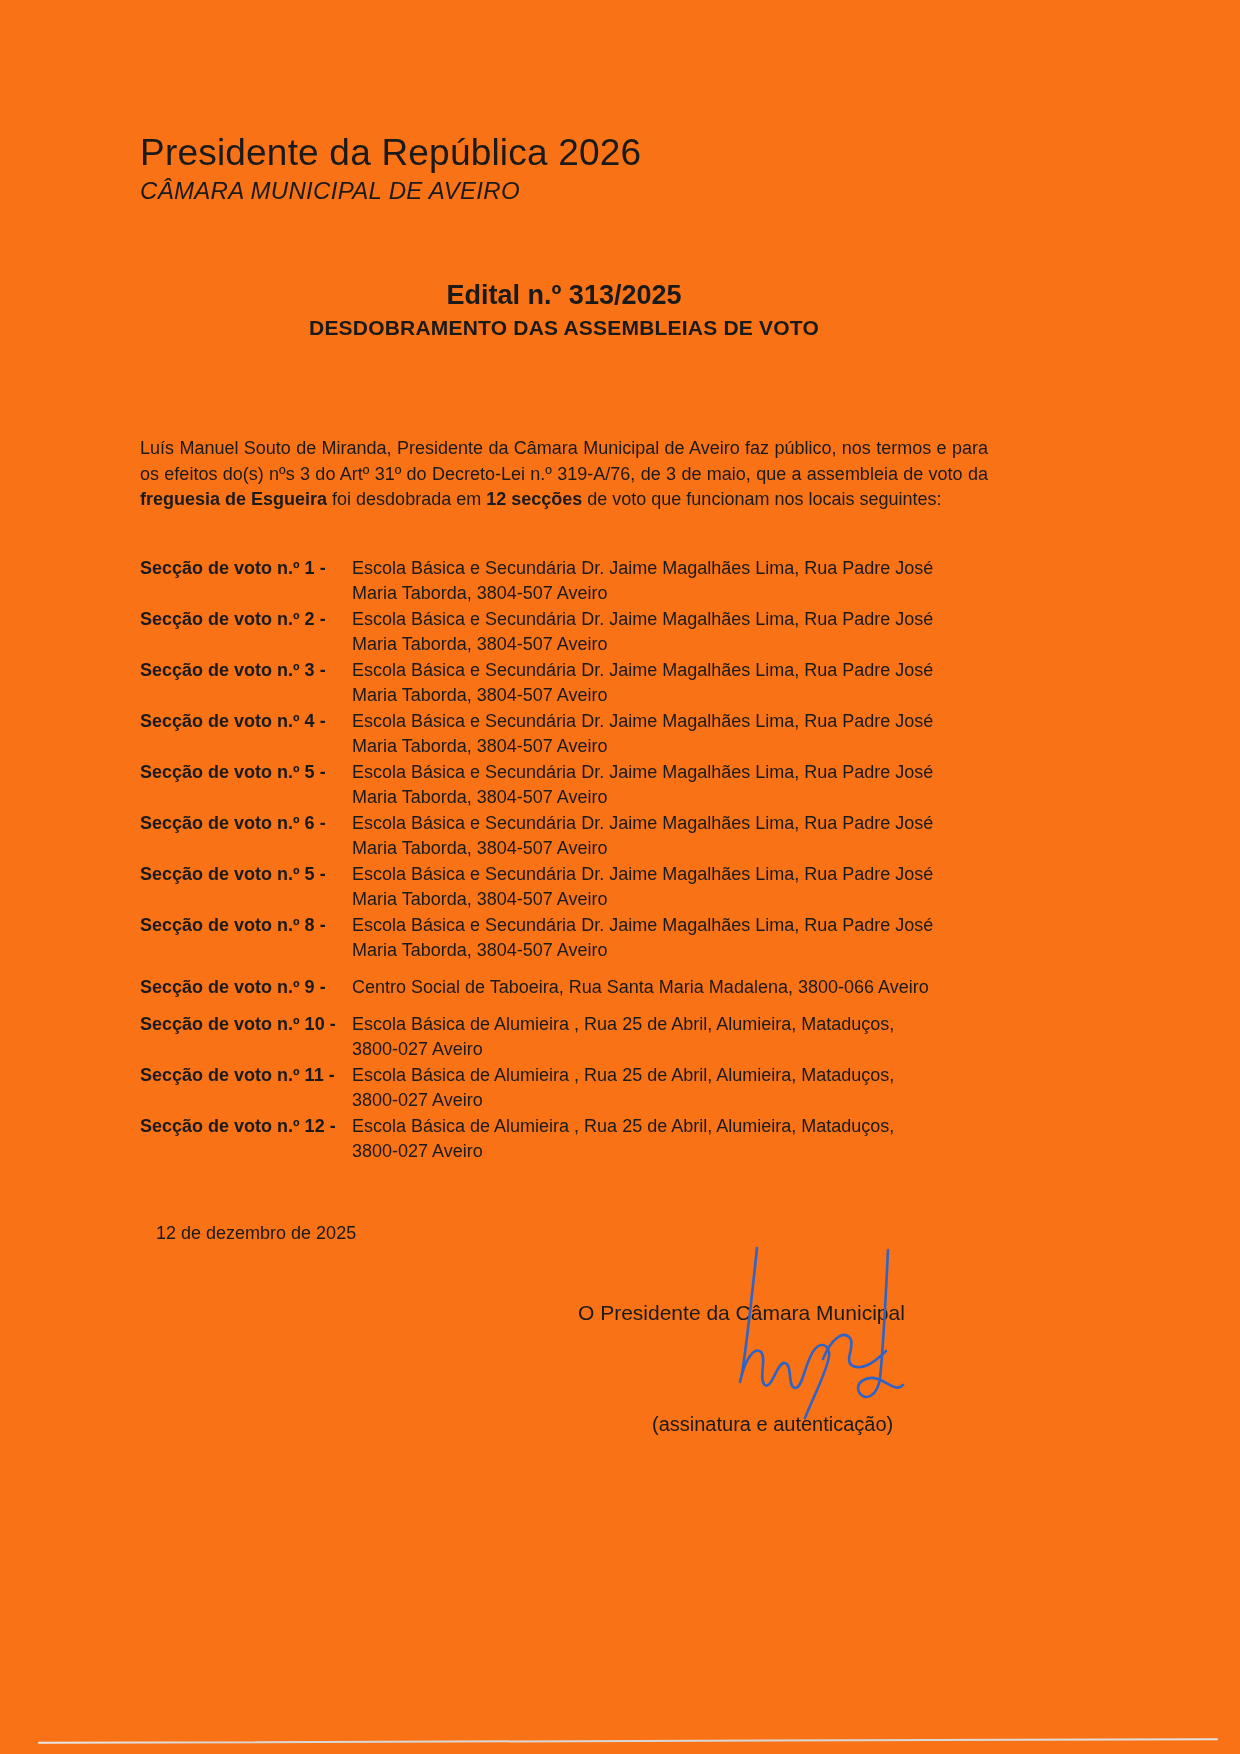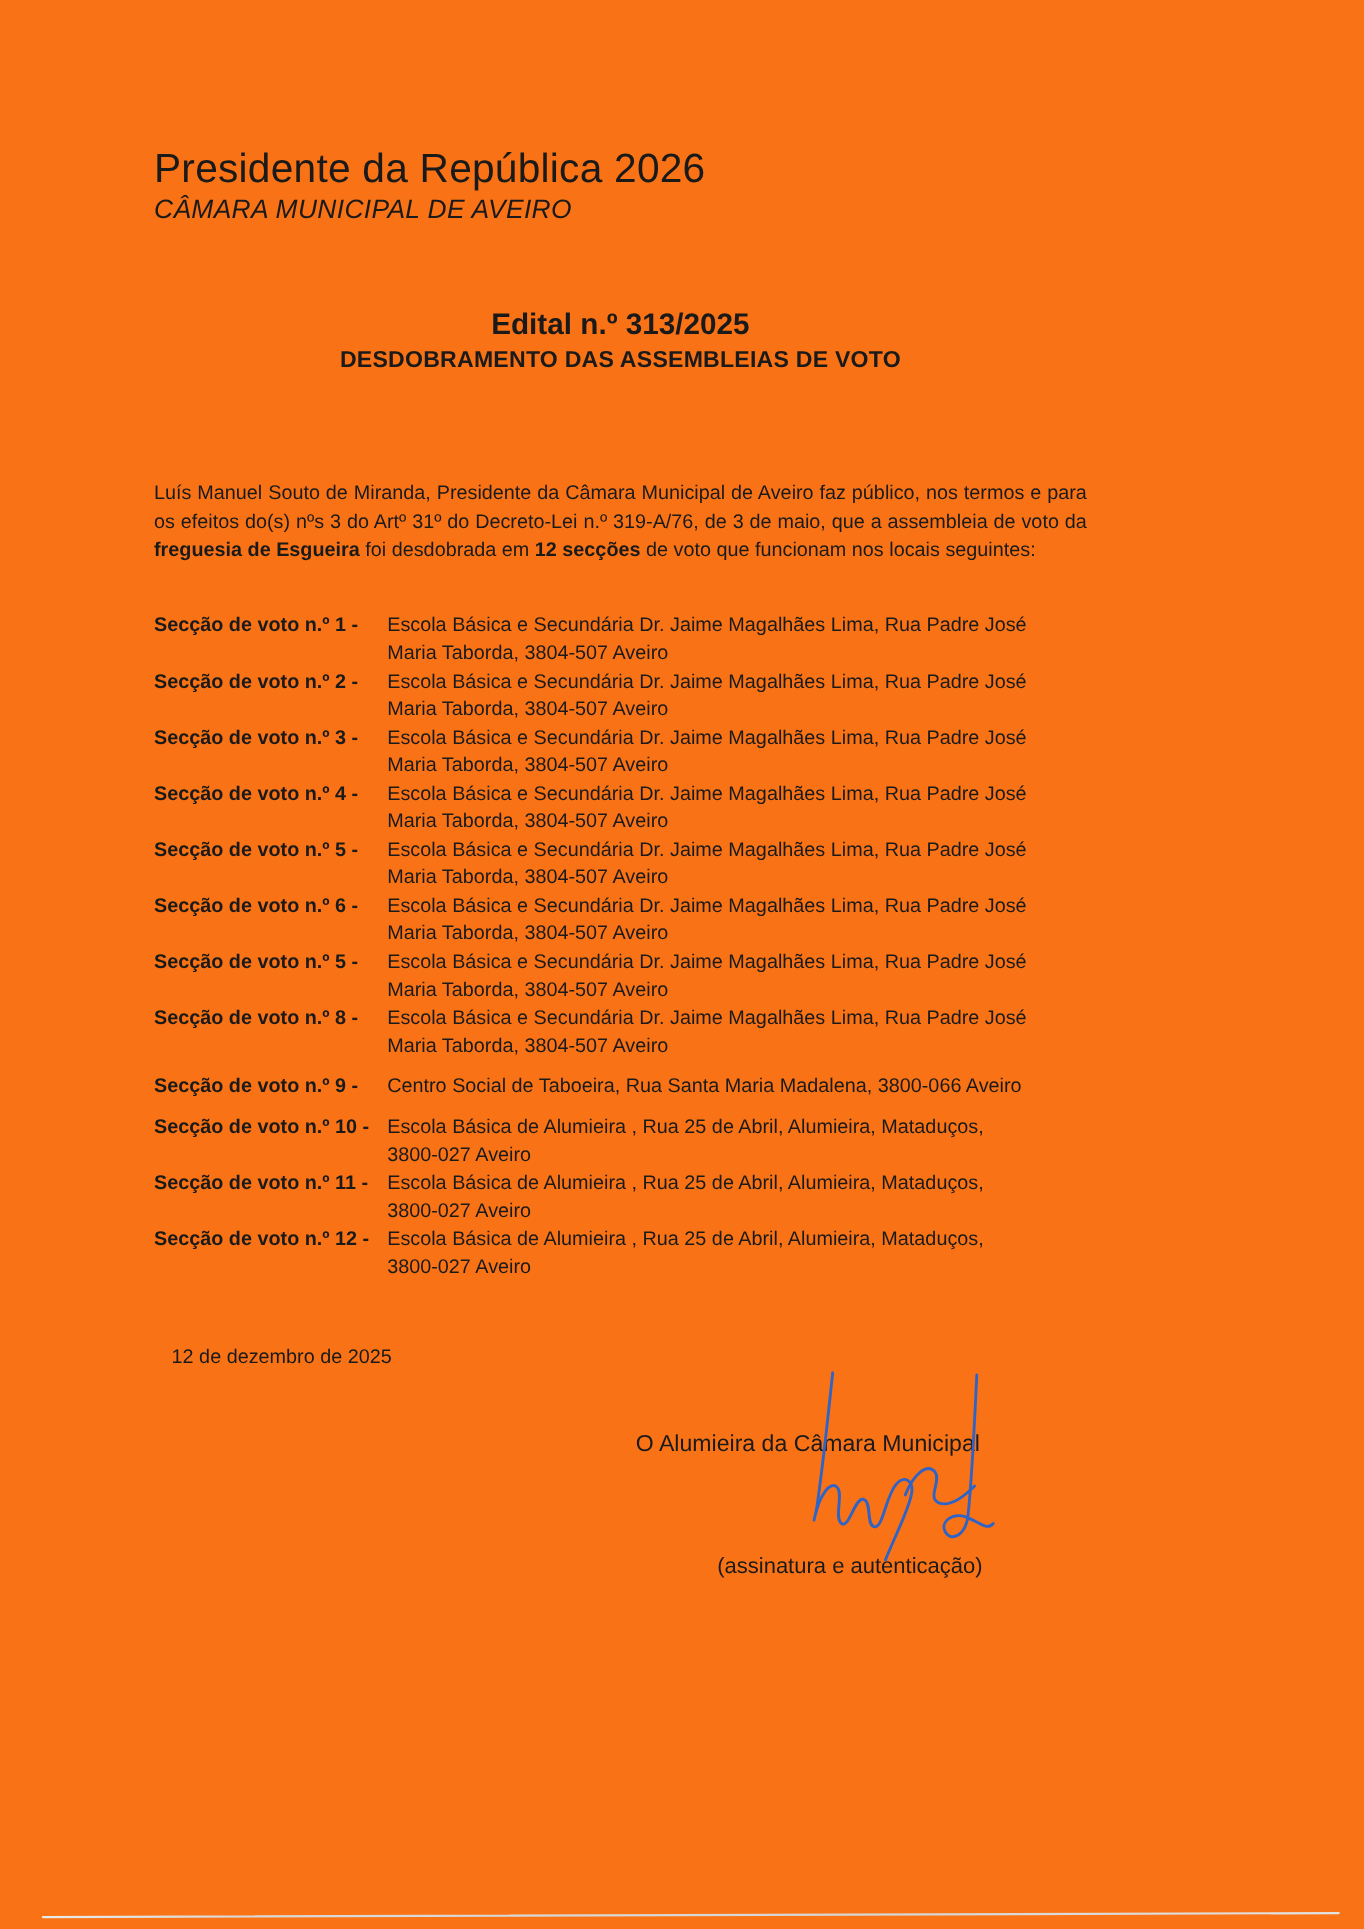--- a/index.html
+++ b/index.html
@@ -104,21 +104,21 @@
       <span class="loc">Escola Básica de Alumieira , Rua 25 de Abril, Alumieira, Mataduços, 3800-027 Aveiro</span>
     </div>
     <div class="section-row">
       <span class="lbl">Secção de voto n.º 12 -</span>
       <span class="loc">Escola Básica de Alumieira , Rua 25 de Abril, Alumieira, Mataduços, 3800-027 Aveiro</span>
     </div>
   </div>
 
   <div class="doc-date">12 de dezembro de 2025</div>
 
-  <div class="sig-title">O Alumieira da Câmara Municipal</div>
+  <div class="sig-title">O Presidente da Câmara Municipal</div>
 
   <svg class="sig-svg" viewBox="0 0 170 205" xmlns="http://www.w3.org/2000/svg">
     <path d="M 22,8 C 18,45 13,95 7,134" stroke="#2f63c5"></path>
     <path d="M 5,142 C 10,118 20,106 26,112 C 32,118 23,140 30,145 C 37,150 42,121 50,123 C 58,125 52,147 60,148 C 68,149 70,120 80,109 C 88,100 97,107 93,121 C 89,137 77,160 70,178" stroke="#2f63c5"></path>
     <path d="M 88,119 C 96,99 108,90 115,98 C 121,106 108,121 118,126 C 129,131 142,120 151,111" stroke="#2f63c5"></path>
     <path d="M 153,10 C 151,50 149,100 145,138 C 143,155 130,163 124,152 C 120,143 131,135 143,139 C 154,143 162,152 168,145" stroke="#2f63c5"></path>
   </svg>
 
   <div class="sig-caption">(assinatura e autenticação)</div>
 

